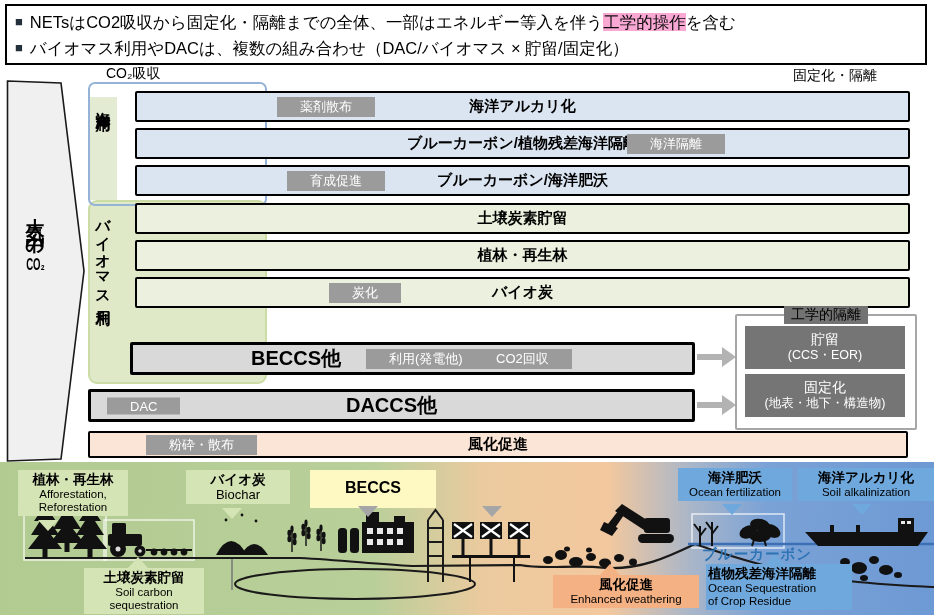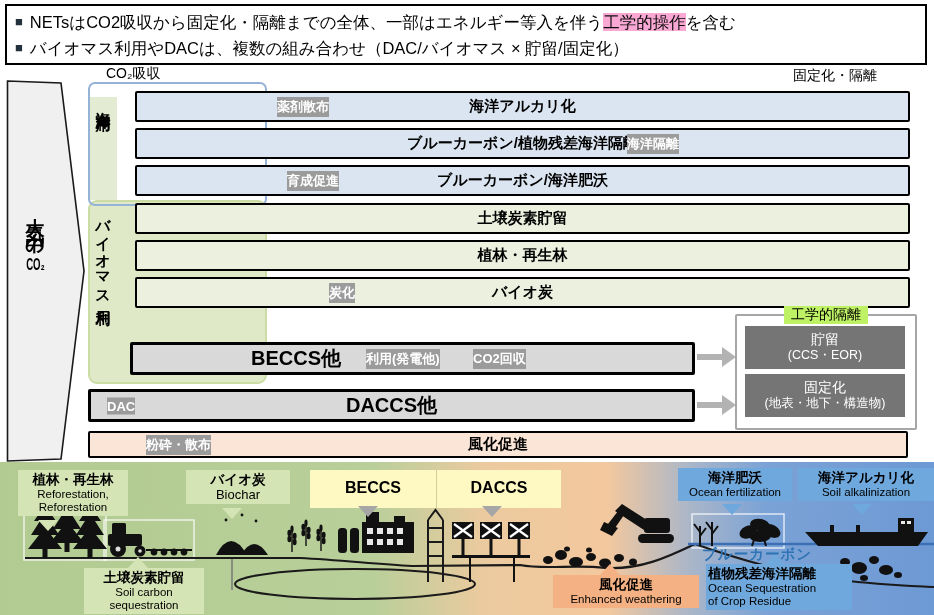--- a/index.html
+++ b/index.html
@@ -27,30 +27,30 @@
 
   .bar{position:absolute;left:135px;width:771px;height:27px;border:2px solid #000;border-radius:2px;
        display:flex;align-items:center;justify-content:center;}
   .bar.blue{background:#dbe5f1;}
   .bar.green{background:#ebf1de;}
   .bar.gray{background:#d9d9d9;border-width:3px;}
   .bar.orange{background:#fbe5d6;}
   .bar-title{font-size:15px;font-weight:bold;white-space:nowrap;}
   .bar-title.big{font-size:20px;}
   .tag{position:absolute;top:50%;transform:translateY(-50%);background:#9b9b9b;color:#fff;
-       font-size:13px;padding:1px 0;white-space:nowrap;font-weight:bold;}
+       font-size:13px;padding:1px 23px;white-space:nowrap;}
 
   .arrow{position:absolute;width:40px;height:20px;}
   .arrow .shaft{position:absolute;left:0;top:7px;width:25px;height:6px;background:#b3b3b3;}
   .arrow .head{position:absolute;left:25px;top:0;width:0;height:0;border-top:10px solid transparent;
                border-bottom:10px solid transparent;border-left:14px solid #b3b3b3;}
 
   .seq-box{position:absolute;left:735px;top:252px;width:178px;height:112px;border:2px solid #a6a6a6;
            background:#fff;border-radius:2px;}
-  .seq-legend{position:absolute;top:-10px;left:50%;transform:translateX(-50%);background:#bef264;
+  .seq-legend{position:absolute;top:-10px;left:50%;transform:translateX(-50%);background:#737373;
               padding:0 7px;font-size:14px;white-space:nowrap;}
   .seq-item{position:absolute;left:8px;width:160px;height:43px;background:#757575;color:#fff;
             display:flex;flex-direction:column;align-items:center;justify-content:center;line-height:1.25;}
   .seq-item .l1{font-size:14px;}
   .seq-item .l2{font-size:12.5px;}
 
   
   .illus{position:absolute;left:0;top:462px;width:934px;height:153px;}
   .illus svg{position:absolute;left:0;top:0;}
   .callout{position:absolute;text-align:center;line-height:1.15;padding:2px 2px;}
@@ -319,39 +319,36 @@
           <ellipse cx="859" cy="106" rx="8" ry="6"></ellipse>
         <ellipse cx="874" cy="98" rx="5" ry="4"></ellipse>
           <ellipse cx="886" cy="108" rx="7" ry="5"></ellipse>
         <ellipse cx="864" cy="116" rx="4" ry="3"></ellipse>
           <ellipse cx="898" cy="113" rx="4" ry="3"></ellipse>
       </g>
     </svg>
 
     <div class="callout cgreen" style="left:18px;top:8px;width:106px;">
       <div class="jp">植林・再生林</div>
-      <div class="en">Reforestation,</div>
+      <div class="en">Afforestation,</div>
       <div class="en">Reforestation</div>
     </div>
     <div class="ptr down green" style="left:38px;top:58px;"></div>
 
     <div class="callout cgreen" style="left:186px;top:8px;width:100px;">
       <div class="jp">バイオ炭</div>
       <div class="en" style="font-size:13px;">Biochar</div>
     </div>
     <div class="ptr down green" style="left:222px;top:46px;"></div>
 
     <div class="callout cgray" style="left:310px;top:8px;width:122px;height:27px;">
       <span>BECCS</span>
     </div>
     <div class="ptr down gray" style="left:358px;top:44px;"></div>
 
-    <div class="callout cgray" style="left:437px;top:8px;width:120px;height:27px;">
-      <span>DACCS</span>
-    </div>
     <div class="ptr down gray" style="left:482px;top:44px;"></div>
 
     <div class="callout cblue" style="left:678px;top:6px;width:110px;">
       <div class="jp">海洋肥沃</div>
       <div class="en">Ocean  fertilization</div>
     </div>
     <div class="ptr down blue" style="left:722px;top:42px;"></div>
 
     <div class="callout cblue" style="left:798px;top:6px;width:132px;">
       <div class="jp">海洋アルカリ化</div>

